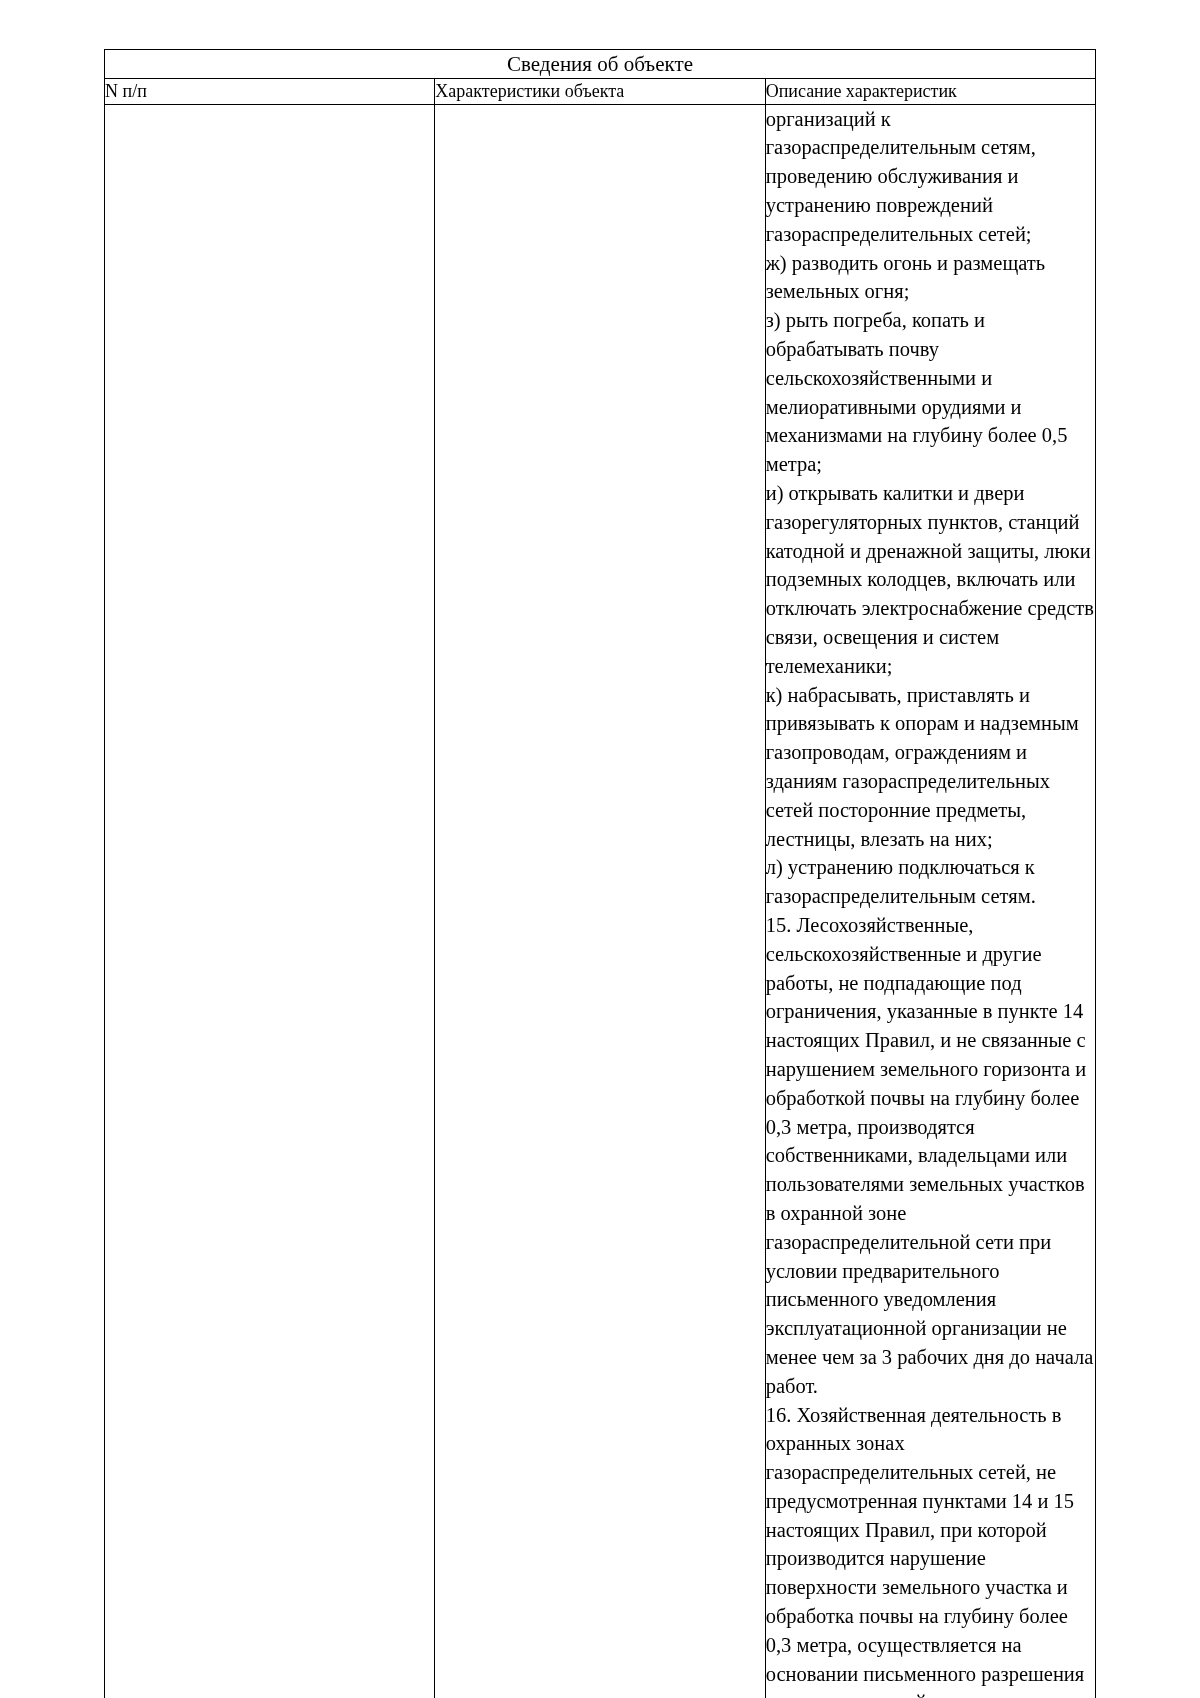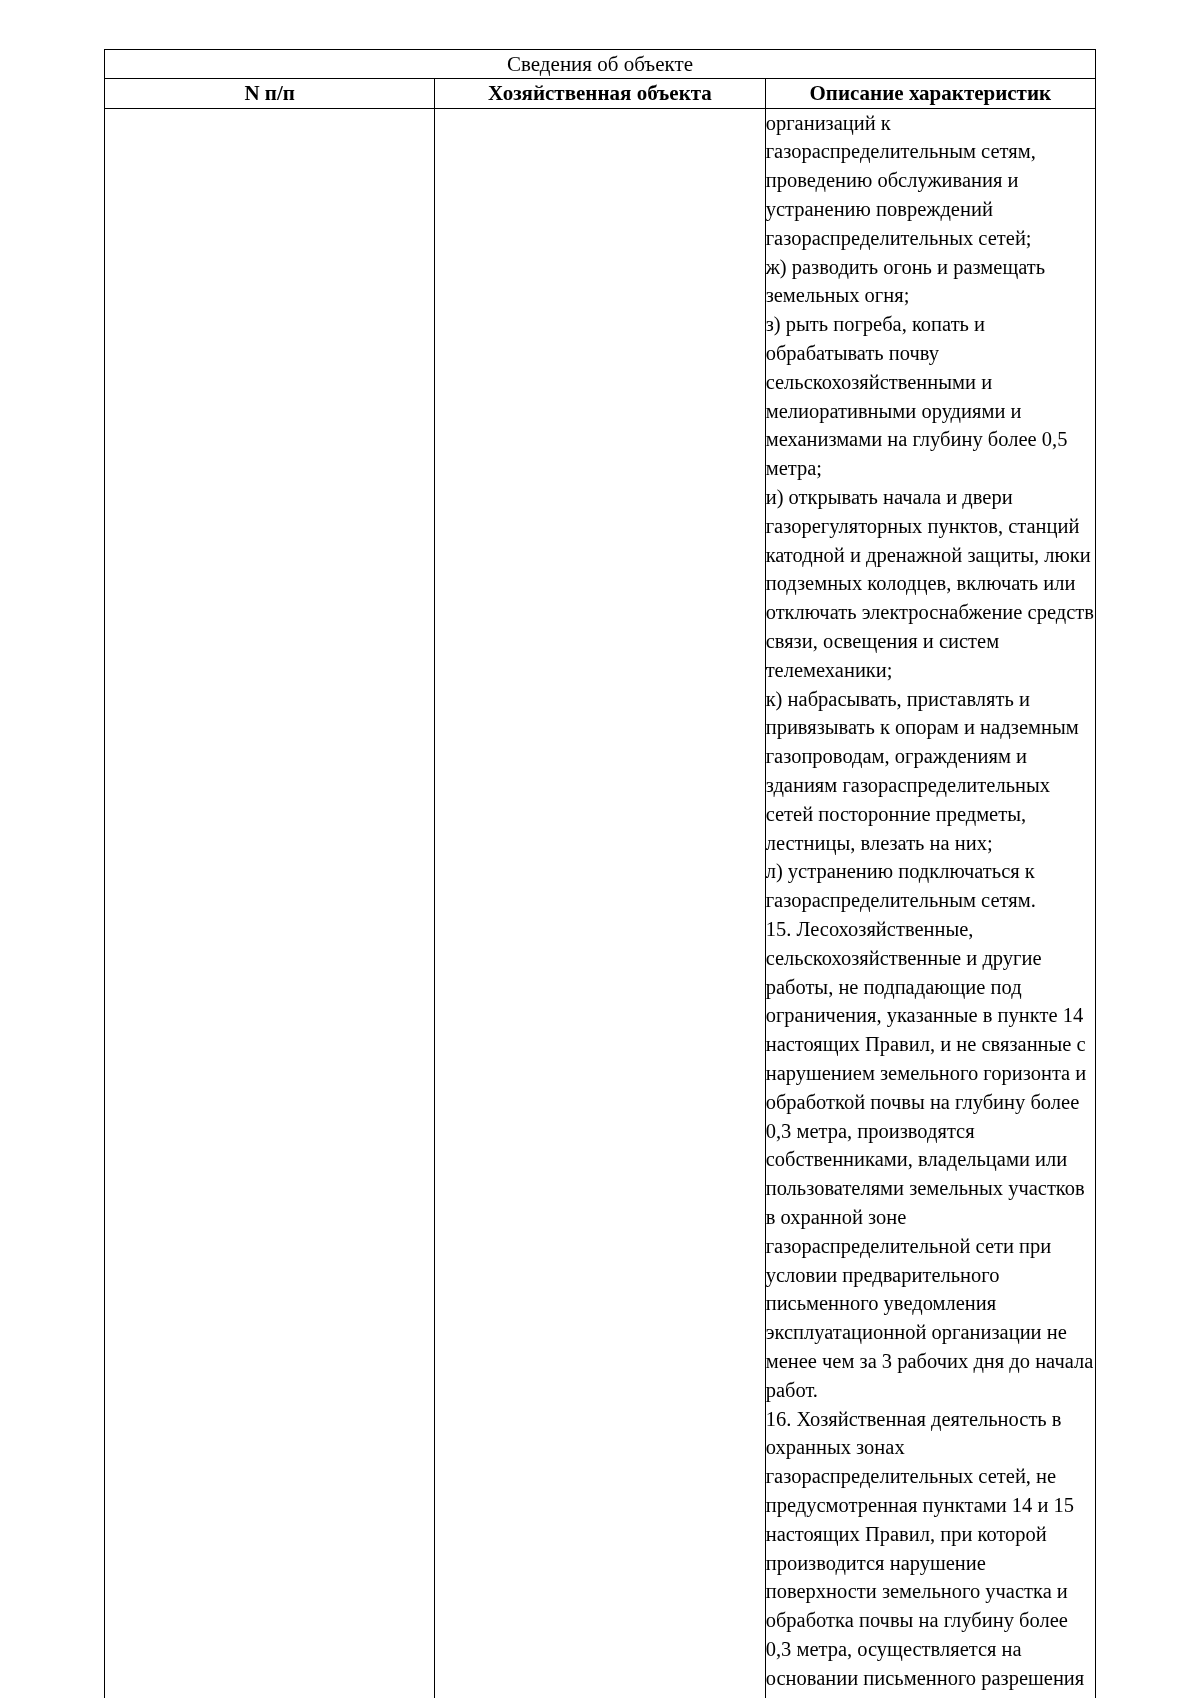--- a/index.html
+++ b/index.html
@@ -36,25 +36,24 @@
     padding: 0;
   }
   .title-cell {
     text-align: center;
     font-size: 21px;
     line-height: 1.35;
     padding: 9px 6px 10px 6px;
     font-weight: normal;
   }
   .header-cell {
-    text-align: center;
-    font-size: 21px;
+    font-size: 18px;
     line-height: 1.35;
     padding: 9px 6px 9px 6px;
-    font-weight: bold;
+    font-weight: normal;
   }
   .col-num { width: 88px; }
   .col-char { width: 290px; }
   .col-desc { width: 614px; margin-left: 8px; }
   .body-cell-empty {
     height: 900px;
   }
   .desc-cell {
     font-size: 20.5px;
     line-height: 1.405;
@@ -76,31 +75,31 @@
 
 <div class="page">
 
   <table class="doc-table">
     <tbody>
       <tr>
         <td class="title-cell" colspan="3">Сведения об объекте</td>
       </tr>
       <tr>
         <td class="header-cell col-num">N п/п</td>
-        <td class="header-cell col-char">Хозяйственная объекта</td>
+        <td class="header-cell col-char">Характеристики объекта</td>
         <td class="header-cell col-desc">Описание характеристик</td>
       </tr>
       <tr>
         <td class="body-cell-empty col-num"></td>
         <td class="body-cell-empty col-char"></td>
         <td class="desc-cell col-desc">
           <p class="hang">организаций к газораспределительным сетям, проведению обслуживания и устранению повреждений газораспределительных сетей;</p>
           <p class="hang">ж) разводить огонь и размещать земельных огня;</p>
           <p class="hang">з) рыть погреба, копать и обрабатывать почву сельскохозяйственными и мелиоративными орудиями и механизмами на глубину более 0,5 метра;</p>
-          <p class="hang">и) открывать начала и двери газорегуляторных пунктов, станций катодной и дренажной защиты, люки подземных колодцев, включать или отключать электроснабжение средств связи, освещения и систем телемеханики;</p>
+          <p class="hang">и) открывать калитки и двери газорегуляторных пунктов, станций катодной и дренажной защиты, люки подземных колодцев, включать или отключать электроснабжение средств связи, освещения и систем телемеханики;</p>
           <p class="hang">к) набрасывать, приставлять и привязывать к опорам и надземным газопроводам, ограждениям и зданиям газораспределительных сетей посторонние предметы, лестницы, влезать на них;</p>
           <p class="hang">л) устранению подключаться к газораспределительным сетям.</p>
           <p class="hang">15. Лесохозяйственные, сельскохозяйственные и другие работы, не подпадающие под ограничения, указанные в пункте 14 настоящих Правил, и не связанные с нарушением земельного горизонта и обработкой почвы на глубину более 0,3 метра, производятся собственниками, владельцами или пользователями земельных участков в охранной зоне газораспределительной сети при условии предварительного письменного уведомления эксплуатационной организации не менее чем за 3 рабочих дня до начала работ.</p>
           <p class="hang">16. Хозяйственная деятельность в охранных зонах газораспределительных сетей, не предусмотренная пунктами 14 и 15 настоящих Правил, при которой производится нарушение поверхности земельного участка и обработка почвы на глубину более 0,3 метра, осуществляется на основании письменного разрешения эксплуатационной организации газораспределительных сетей.</p>
         </td>
       </tr>
     </tbody>
   </table>
 
 </div>

